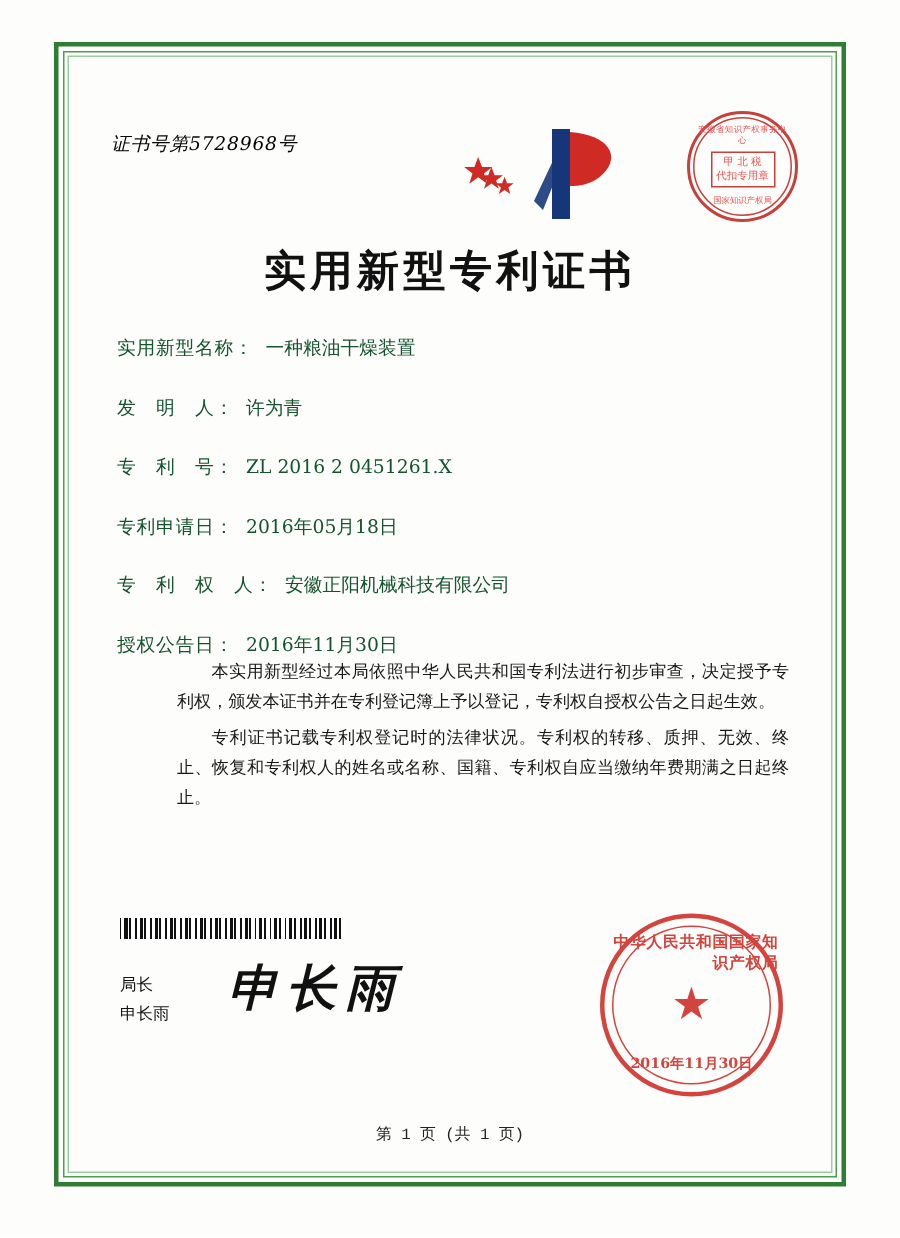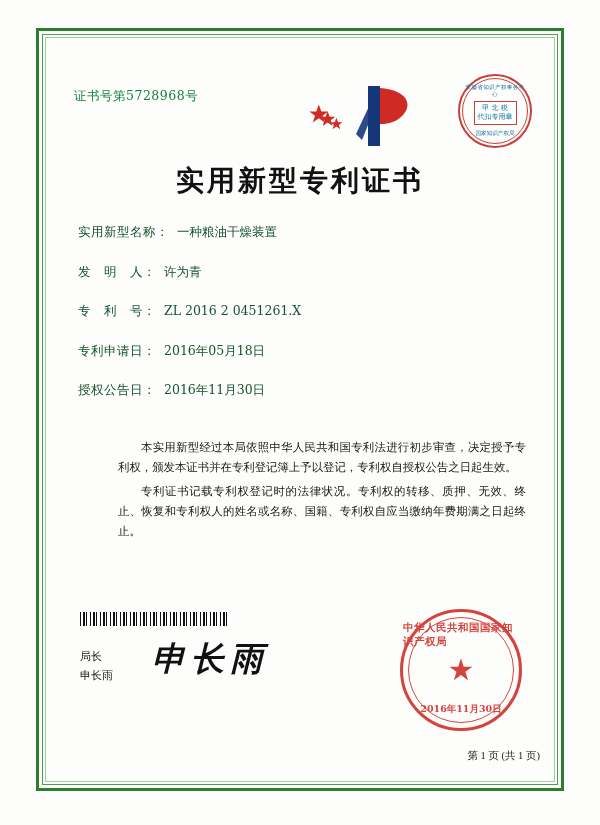--- a/index.html
+++ b/index.html
@@ -56,43 +56,44 @@
     right: 60px;
     bottom: 56px;
   }
 
   .cert-no {
     position: absolute;
     left: 14px;
     top: 36px;
     font-family: "DejaVu Serif", serif;
     font-size: 12.5px;
-    color: #15803d;
+    color: #000000;
     letter-spacing: 0.5px;
+    font-style: italic;
   }
 
   
   .logo {
     position: absolute;
     left: 246px;
     top: 28px;
     width: 118px;
     height: 72px;
   }
 
   
   .seal-top {
     position: absolute;
     right: 8px;
     top: 22px;
     width: 74px;
     height: 74px;
     border-radius: 50%;
     border: 2px solid #c2302c;
-    color: #0369a1;
+    color: #ef4444;
     box-sizing: border-box;
     display: flex;
     align-items: center;
     justify-content: center;
     opacity: 0.92;
   }
   .seal-top .seal-inner {
     width: 64px;
     height: 64px;
     border-radius: 50%;
@@ -251,21 +252,21 @@
     transform: translate(-50%, -50%);
     font-size: 30px;
     line-height: 30px;
     color: #cf2b24;
   }
   .seal-main .arc-text {
     position: absolute;
     left: 0;
     top: 9px;
     width: 100%;
-    text-align: left;
+    text-align: right;
     font-family: Liberation Sans, sans-serif;
     font-size: 10.5px;
     font-weight: bold;
     letter-spacing: 0.5px;
   }
   .seal-main .seal-date {
     position: absolute;
     left: 0;
     bottom: 12px;
     width: 100%;
@@ -273,22 +274,22 @@
     font-family: "DejaVu Serif", serif;
     font-size: 9.5px;
     font-weight: bold;
   }
 
   .footer {
     position: absolute;
     left: 0;
     right: 0;
     bottom: 6px;
-    text-align: right;
-    font-family: Liberation Serif, serif;
+    text-align: center;
+    font-family: Liberation Mono, monospace;
     font-size: 10.5px;
     color: #222;
   }
 </style>
 </head>
 <body>
 
 <div class="page">
 
   <div class="frame-outer"></div>
@@ -333,20 +334,23 @@
       <div class="field-row">
         <span class="field-label">发　明　人：</span><span class="field-value">许为青</span>
       </div>
       <div class="field-row">
         <span class="field-label">专　利　号：</span><span class="field-value">ZL 2016 2 0451261.X</span>
       </div>
       <div class="field-row">
         <span class="field-label">专利申请日：</span><span class="field-value">2016年05月18日</span>
       </div>
       <div class="field-row">
+        <span class="field-label">专　利　权　人：</span><span class="field-value">安徽正阳机械科技有限公司</span>
+      </div>
+      <div class="field-row">
         <span class="field-label">授权公告日：</span><span class="field-value">2016年11月30日</span>
       </div>
     </div>
 
     <div class="paragraphs">
       <div class="para">本实用新型经过本局依照中华人民共和国专利法进行初步审查，决定授予专利权，颁发本证书并在专利登记簿上予以登记，专利权自授权公告之日起生效。</div>
       <div class="para">专利证书记载专利权登记时的法律状况。专利权的转移、质押、无效、终止、恢复和专利权人的姓名或名称、国籍、专利权自应当缴纳年费期满之日起终止。</div>
     </div>
 
     <div class="barcode"></div>

